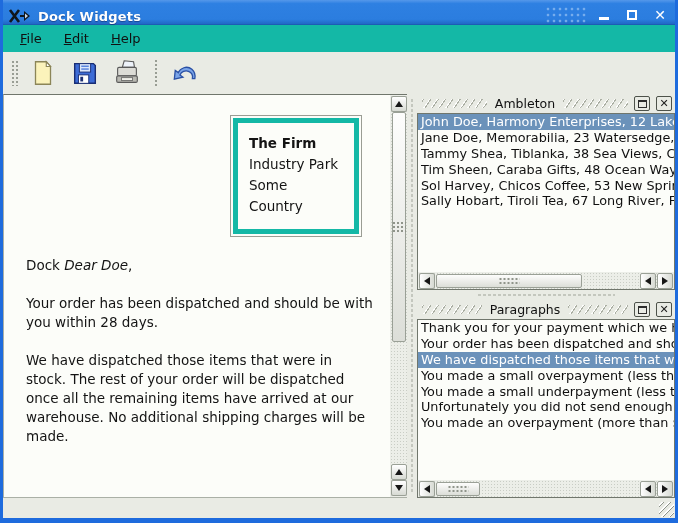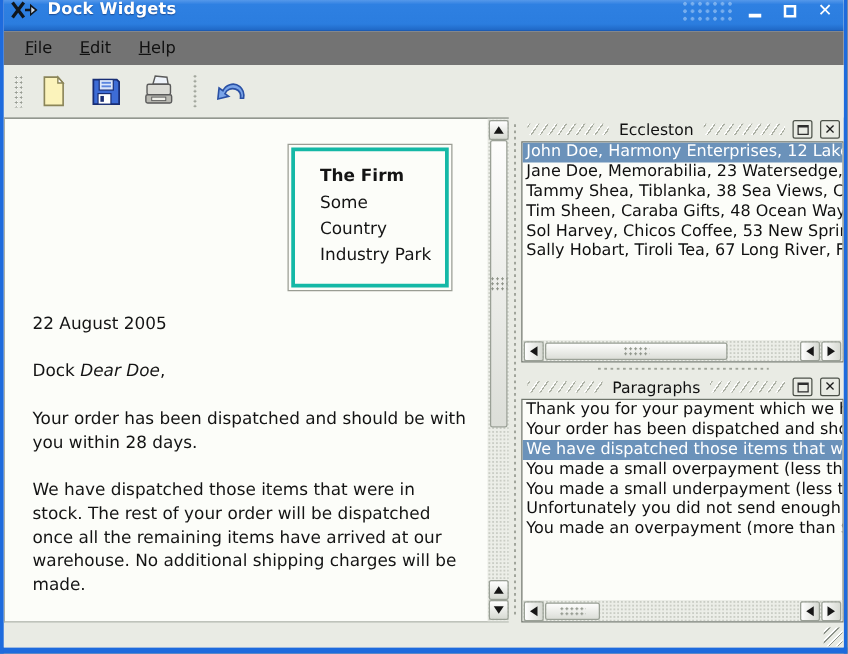--- a/index.html
+++ b/index.html
@@ -9,39 +9,39 @@
   .window {
     position:relative; width:678px; height:523px; overflow:hidden;
     background:#e9ebe4;
     border-left:3px solid #1e6bdd; border-right:3px solid #1e6bdd;
     border-bottom:5px solid #1e6bdd;
     box-shadow: inset 0 -0px 0 #001a60;
   }
 
   
   .titlebar {
-    height:25px; display:flex; align-items:flex-start; gap:6px; padding:0 4px 0 5px;
+    height:25px; display:flex; align-items:flex-end; gap:6px; padding:0 4px 0 5px;
     background:linear-gradient(180deg,#5598ea 0%,#2e80e2 15%,#2b7ddf 80%,#2068c6 100%);
     border-bottom:1px solid #1c5cb4;
   }
   .title-text { color:#fff; font-weight:bold; font-size:13px; letter-spacing:.2px;
     text-shadow:0 1px 1px rgba(0,0,40,.4); flex:0 0 auto; }
   .titlebar .spacer { flex:1; }
   .tb-texture { width:42px; height:18px;
     background-image:radial-gradient(rgba(160,200,245,.85) 34%, transparent 38%);
     background-size:6px 6px; opacity:.75; }
   .winbtn { width:22px; height:18px; display:flex; align-items:center; justify-content:center;
     color:#fff; cursor:default; }
   .glyph-min { width:10px; height:3px; background:#fff; margin-top:7px; }
   .glyph-max { width:10px; height:10px; border:2px solid #fff; }
   .glyph-close { font-size:14px; font-weight:bold; line-height:1; }
 
   
   .menubar { height:27px; display:flex; align-items:center; padding-left:8px; gap:4px;
-    background:#737373; }
+    background:#14b8a6; }
   .menu-item { padding:4px 9px; font-size:13px; color:#111; }
   .menu-item .ul { text-decoration:underline; }
 
   
   .toolbar { height:42px; display:flex; align-items:center; background:#e9ebe4; padding-left:4px; }
   .tool-handle { width:7px; height:26px; margin:0 4px;
     background-image:radial-gradient(rgba(110,116,104,.65) 32%, rgba(255,255,255,.9) 40%, transparent 46%);
     background-size:4px 4px; background-repeat:repeat; }
   .tool-sep { width:4px; height:26px; margin:0 6px;
     background-image:radial-gradient(rgba(110,116,104,.65) 32%, transparent 40%);
@@ -52,21 +52,21 @@
 
   
   .central { display:flex; height:404px; }
 
   .editor-frame { width:404px; display:flex; background:#fcfdf9;
     border-top:1px solid #70766c; border-left:1px solid #aab0a6; border-bottom:1px solid #aab0a6; }
   .editor { flex:1; overflow:hidden; padding:14px 0 0 22px; color:#141414;
     font-size:13.5px; line-height:19px; }
 
   .firm-box { width:132px; margin:6px 28px 0 auto; border:1px solid #9a9d94; padding:2px; background:#fcfdf9; }
-  .firm-box-inner { border:3px solid #14b8a6; padding:9px 11px 12px 20px; }
+  .firm-box-inner { border:5px solid #14b8a6; padding:9px 11px 12px 11px; }
   .firm-name { font-weight:bold; font-size:13.5px; line-height:22px; }
   .firm-line { font-size:13.5px; line-height:21px; }
   .letter-date { margin-top:17px; }
   .letter-greeting { margin-top:19px; }
   .letter-recipient { font-style:italic; }
   .letter-para { margin-top:19px; max-width:348px; }
 
   
   .sb-track-pattern {
     background-color:#eceee8;
@@ -204,25 +204,24 @@
     </span>
   </div>
 
   <div class="central">
 
     <div class="editor-frame">
       <div class="editor">
         <div class="firm-box">
           <div class="firm-box-inner">
             <div class="firm-name">The Firm</div>
+            <div class="firm-line">Industry Park</div>
             <div class="firm-line">Some Country</div>
-            <div class="firm-line">Industry Park</div>
-          </div>
-        </div>
-        <div class="letter-date">22 August 2005</div>
+          </div>
+        </div>
         <div class="letter-greeting">
           <span>Dock </span><span class="letter-recipient">Dear Doe</span><span>,</span>
         </div>
         <div class="letter-para">Your order has been dispatched and should be with you within 28 days.</div>
         <div class="letter-para">We have dispatched those items that were in stock. The rest of your order will be dispatched once all the remaining items have arrived at our warehouse. No additional shipping charges will be made.</div>
       </div>
 
       <div class="vscroll sb-track-pattern">
         <span class="sb-btn">
             <span class="arr arr-up"></span>
@@ -240,21 +239,21 @@
       </div>
     </div>
 
     <div class="vsplitter"></div>
 
     <div class="dockarea">
 
       <div class="dock dock-c">
         <div class="dock-title">
           <span class="hatch"></span>
-          <span class="dock-title-label">Eccleston</span>
+          <span class="dock-title-label">Ambleton</span>
           <span class="hatch"></span>
           <span class="dock-btn">
               <span class="glyph-float"></span>
             </span>
           <span class="dock-btn">
               <span class="glyph-x">✕</span>
             </span>
         </div>
         <div class="listwrap">
           <div class="list">

